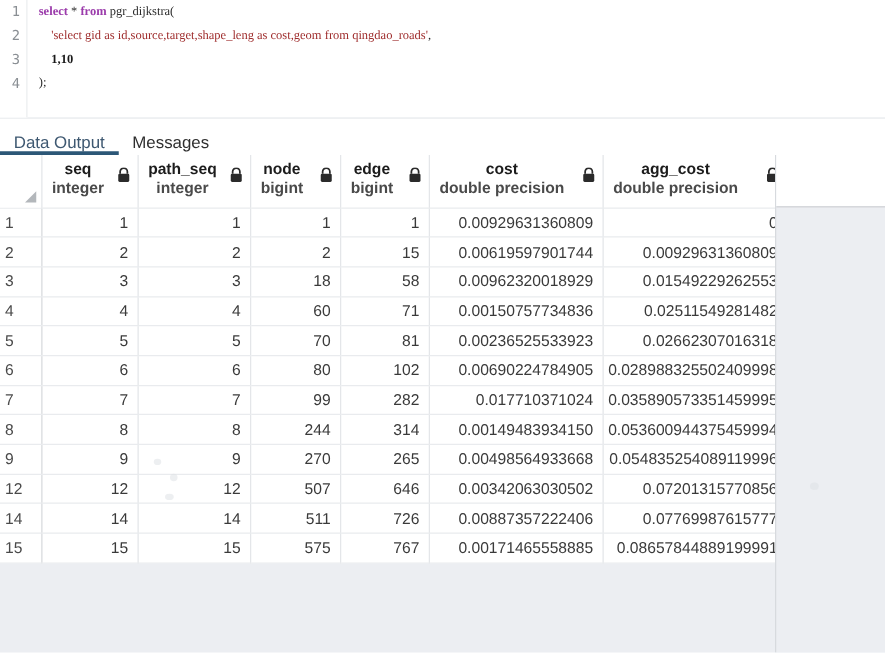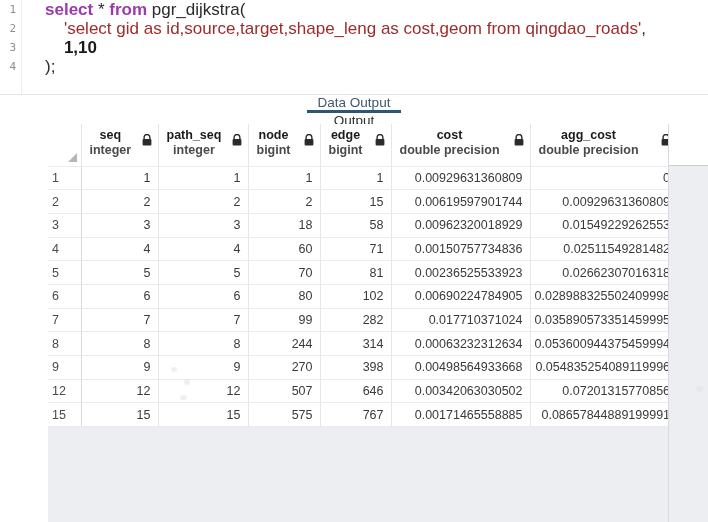--- a/index.html
+++ b/index.html
@@ -36,46 +36,45 @@
     font-size: 11px;
     color: #8a8f94;
     text-align: right;
     padding-right: 5px;
     height: 19px;
     line-height: 19px;
   }
   .code {
     position: absolute;
     left: 23px; top: 0; right: 0; bottom: 0;
-    padding-left: 22px;
-    font-family: Liberation Sans, sans-serif;
-    font-size: 17px;
+    padding-left: 8px;
+    font-family: Liberation Serif, serif;
+    font-size: 10px;
     white-space: pre;
     overflow: hidden;
   }
   .code .line {
     height: 19px;
     line-height: 19px;
     color: #1a1a1a;
   }
   .kw   { color: #9b3bab; font-weight: bold; }
   .str  { color: #9e2b2b; }
   .num  { color: #1a1a1a; font-weight: bold; }
   .plain{ color: #2b2b2b; }
   .punc { color: #2b2b2b; }
 
   
   .tabbar {
     height: 29px;
     background: #ffffff;
     display: flex;
-    align-items: center;
+    align-items: flex-end;
     box-sizing: border-box;
     position: relative;
-    flex-direction: column;
   }
   .tab {
     display: flex;
     align-items: center;
     padding: 0 11px;
     font-size: 13.5px;
     color: #2f2f2f;
     cursor: default;
     box-sizing: border-box;
     border-bottom: 3px solid transparent;
@@ -85,21 +84,20 @@
     color: #3e5871;
     border-bottom-color: #2c5777;
   }
 
   
   .gridwrap {
     position: relative;
     height: 398px;
     background: #eceef2;
     overflow: hidden;
-    margin-left: 48px;
   }
   table.grid {
     border-collapse: collapse;
     table-layout: fixed;
     background: #ffffff;
     font-size: 12.5px;
   }
   table.grid th, table.grid td {
     border-right: 1px solid #e4e6e9;
     border-bottom: 1px solid #e9ebee;
@@ -190,21 +188,21 @@
     <div class="ln">4</div>
   </div>
   <div class="code" id="code-area"><div class="line"><span class="kw">select</span><span class="plain"> </span><span class="punc">*</span><span class="plain"> </span><span class="kw">from</span><span class="plain"> pgr_dijkstra(</span></div><div class="line"><span class="plain">    </span><span class="str">'select gid as id,source,target,shape_leng as cost,geom from qingdao_roads'</span><span class="punc">,</span></div><div class="line"><span class="plain">    </span><span class="num">1,10</span></div><div class="line"><span class="punc">);</span></div></div>
 </div>
 
 <div class="tabbar" id="tabbar">
     <div class="tab active">
       <span>Data Output</span>
     </div>
     <div class="tab">
-      <span>Output</span>
+      <span>Messages</span>
     </div>
   </div>
 
 <div class="gridwrap">
   <div class="filler">
     <div class="hdrpart"></div>
   </div>
   <div class="artifact" style="left:123px;top:243px;width:6px;height:5px;"></div>
   <div class="artifact" style="left:136px;top:255px;width:6px;height:6px;"></div>
   <div class="artifact" style="left:132px;top:271px;width:7px;height:5px;"></div>
@@ -352,42 +350,51 @@
           <td>282</td>
           <td>0.017710371024</td>
           <td>0.035890573351459995</td>
         </tr>
         <tr>
           <td class="rownum">8</td>
           <td>8</td>
           <td>8</td>
           <td>244</td>
           <td>314</td>
-          <td>0.00063232312634</td>
+          <td>0.00149483934150</td>
           <td>0.053600944375459994</td>
         </tr>
         <tr>
           <td class="rownum">9</td>
           <td>9</td>
           <td>9</td>
           <td>270</td>
-          <td>398</td>
+          <td>265</td>
           <td>0.00498564933668</td>
           <td>0.054835254089119996</td>
         </tr>
         <tr>
           <td class="rownum">12</td>
           <td>12</td>
           <td>12</td>
           <td>507</td>
           <td>646</td>
           <td>0.00342063030502</td>
           <td>0.07201315770856</td>
         </tr>
         <tr>
+          <td class="rownum">14</td>
+          <td>14</td>
+          <td>14</td>
+          <td>511</td>
+          <td>726</td>
+          <td>0.00887357222406</td>
+          <td>0.07769987615777</td>
+        </tr>
+        <tr>
           <td class="rownum">15</td>
           <td>15</td>
           <td>15</td>
           <td>575</td>
           <td>767</td>
           <td>0.00171465558885</td>
           <td>0.08657844889199991</td>
         </tr>
       </tbody>
     </table>

